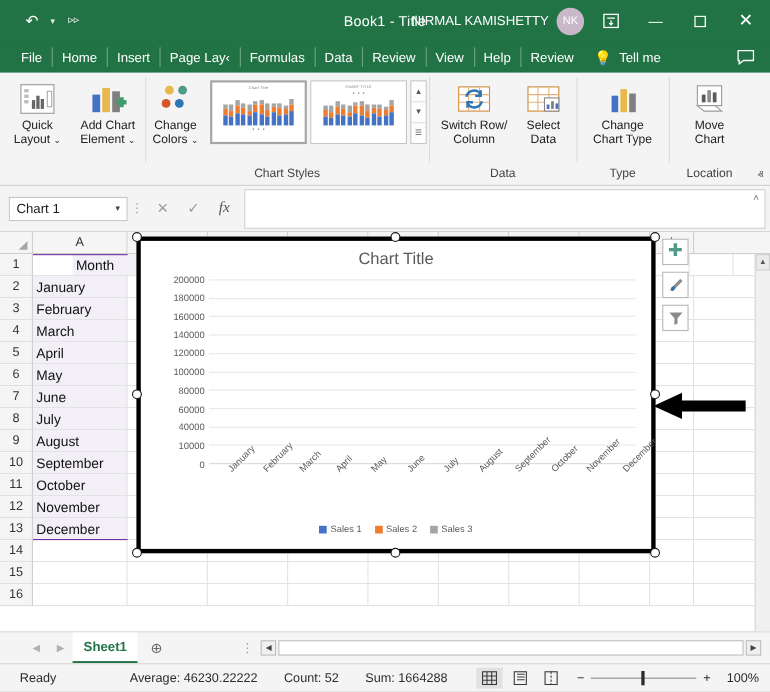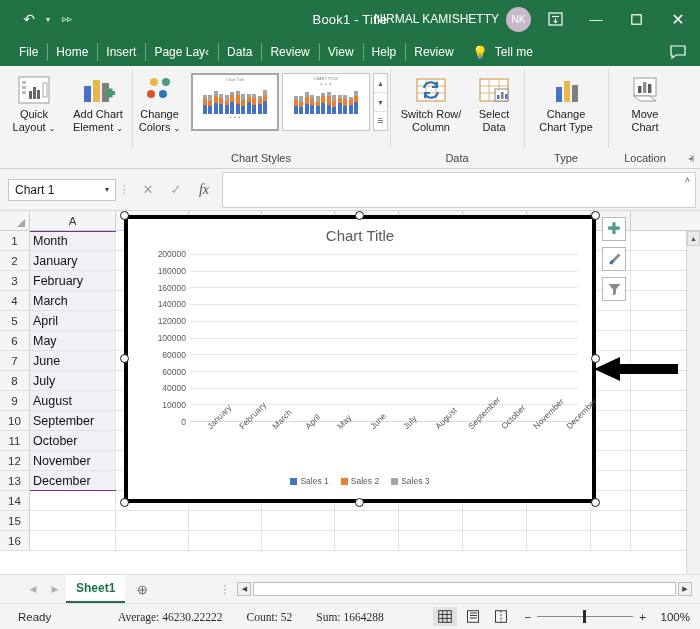--- a/index.html
+++ b/index.html
@@ -277,21 +277,21 @@
 
   
   .statusbar {
     flex: 0 0 26px; background: #f4f4f4;
     display: flex; align-items: center;
     font-size: 11.5px; color: #2b2b2b;
     border-top: 1px solid #e0e0e0;
     padding: 0 10px;
   }
   .st-ready { width: 96px; padding-left: 8px;}
-  .st-stat { padding: 0 12px; white-space: nowrap; font-family: Liberation Serif, serif; }
+  .st-stat { padding: 0 12px; white-space: nowrap; }
   .viewbtns { margin-left: auto; display: flex; align-items: center; gap: 4px; }
   .vbtn {
     width: 24px; height: 19px; display:flex; align-items:center; justify-content:center;
     color: #3a3a3a; font-size: 12px;
   }
   .vbtn.on { background: #e1e1e1; }
   .zoomctl { display: flex; align-items: center; gap: 6px; margin-left: 12px; }
   .ztrack { width: 96px; height: 1px; background: #8a8a8a; position: relative; }
   .zthumb { position: absolute; left: 46px; top: -6px; width: 3px; height: 13px; background: #2b2b2b;}
   .zpct { width: 38px; text-align: right; }
@@ -326,20 +326,21 @@
         </svg>
       </div>
     <div class="wbtn close">✕</div>
   </div>
 
   <div class="tabstrip">
     <div class="tab">File</div>
     <div class="tab">Home</div>
     <div class="tab">Insert</div>
     <div class="tab">Page Lay‹</div>
+    <div class="tab">Formulas</div>
     <div class="tab">Data</div>
     <div class="tab">Review</div>
     <div class="tab">View</div>
     <div class="tab">Help</div>
     <div class="tab">Review</div>
     <div class="tellme">
       <span class="bulb">💡</span>
       <span>Tell me</span>
     </div>
     <div class="comment-ico">
@@ -672,21 +673,21 @@
           <div class="rowcell">10</div>
           <div class="rowcell">11</div>
           <div class="rowcell">12</div>
           <div class="rowcell">13</div>
           <div class="rowcell">14</div>
           <div class="rowcell">15</div>
           <div class="rowcell">16</div>
         </div>
       <div class="cells" id="cellgrid">
           <div class="rowline">
-            <div class="cell sel" style="width: 86px;">Month</div>
+            <div class="cell sel" style="width: 86px; margin-left: 36px;">Month</div>
             <div class="cell" style="width: 73px;"></div>
             <div class="cell" style="width: 73px;"></div>
             <div class="cell" style="width: 73px;"></div>
             <div class="cell" style="width: 64px;"></div>
             <div class="cell" style="width: 64px;"></div>
             <div class="cell" style="width: 64px;"></div>
             <div class="cell" style="width: 64px;"></div>
             <div class="cell" style="width: 40px;"></div>
           </div>
           <div class="rowline">

